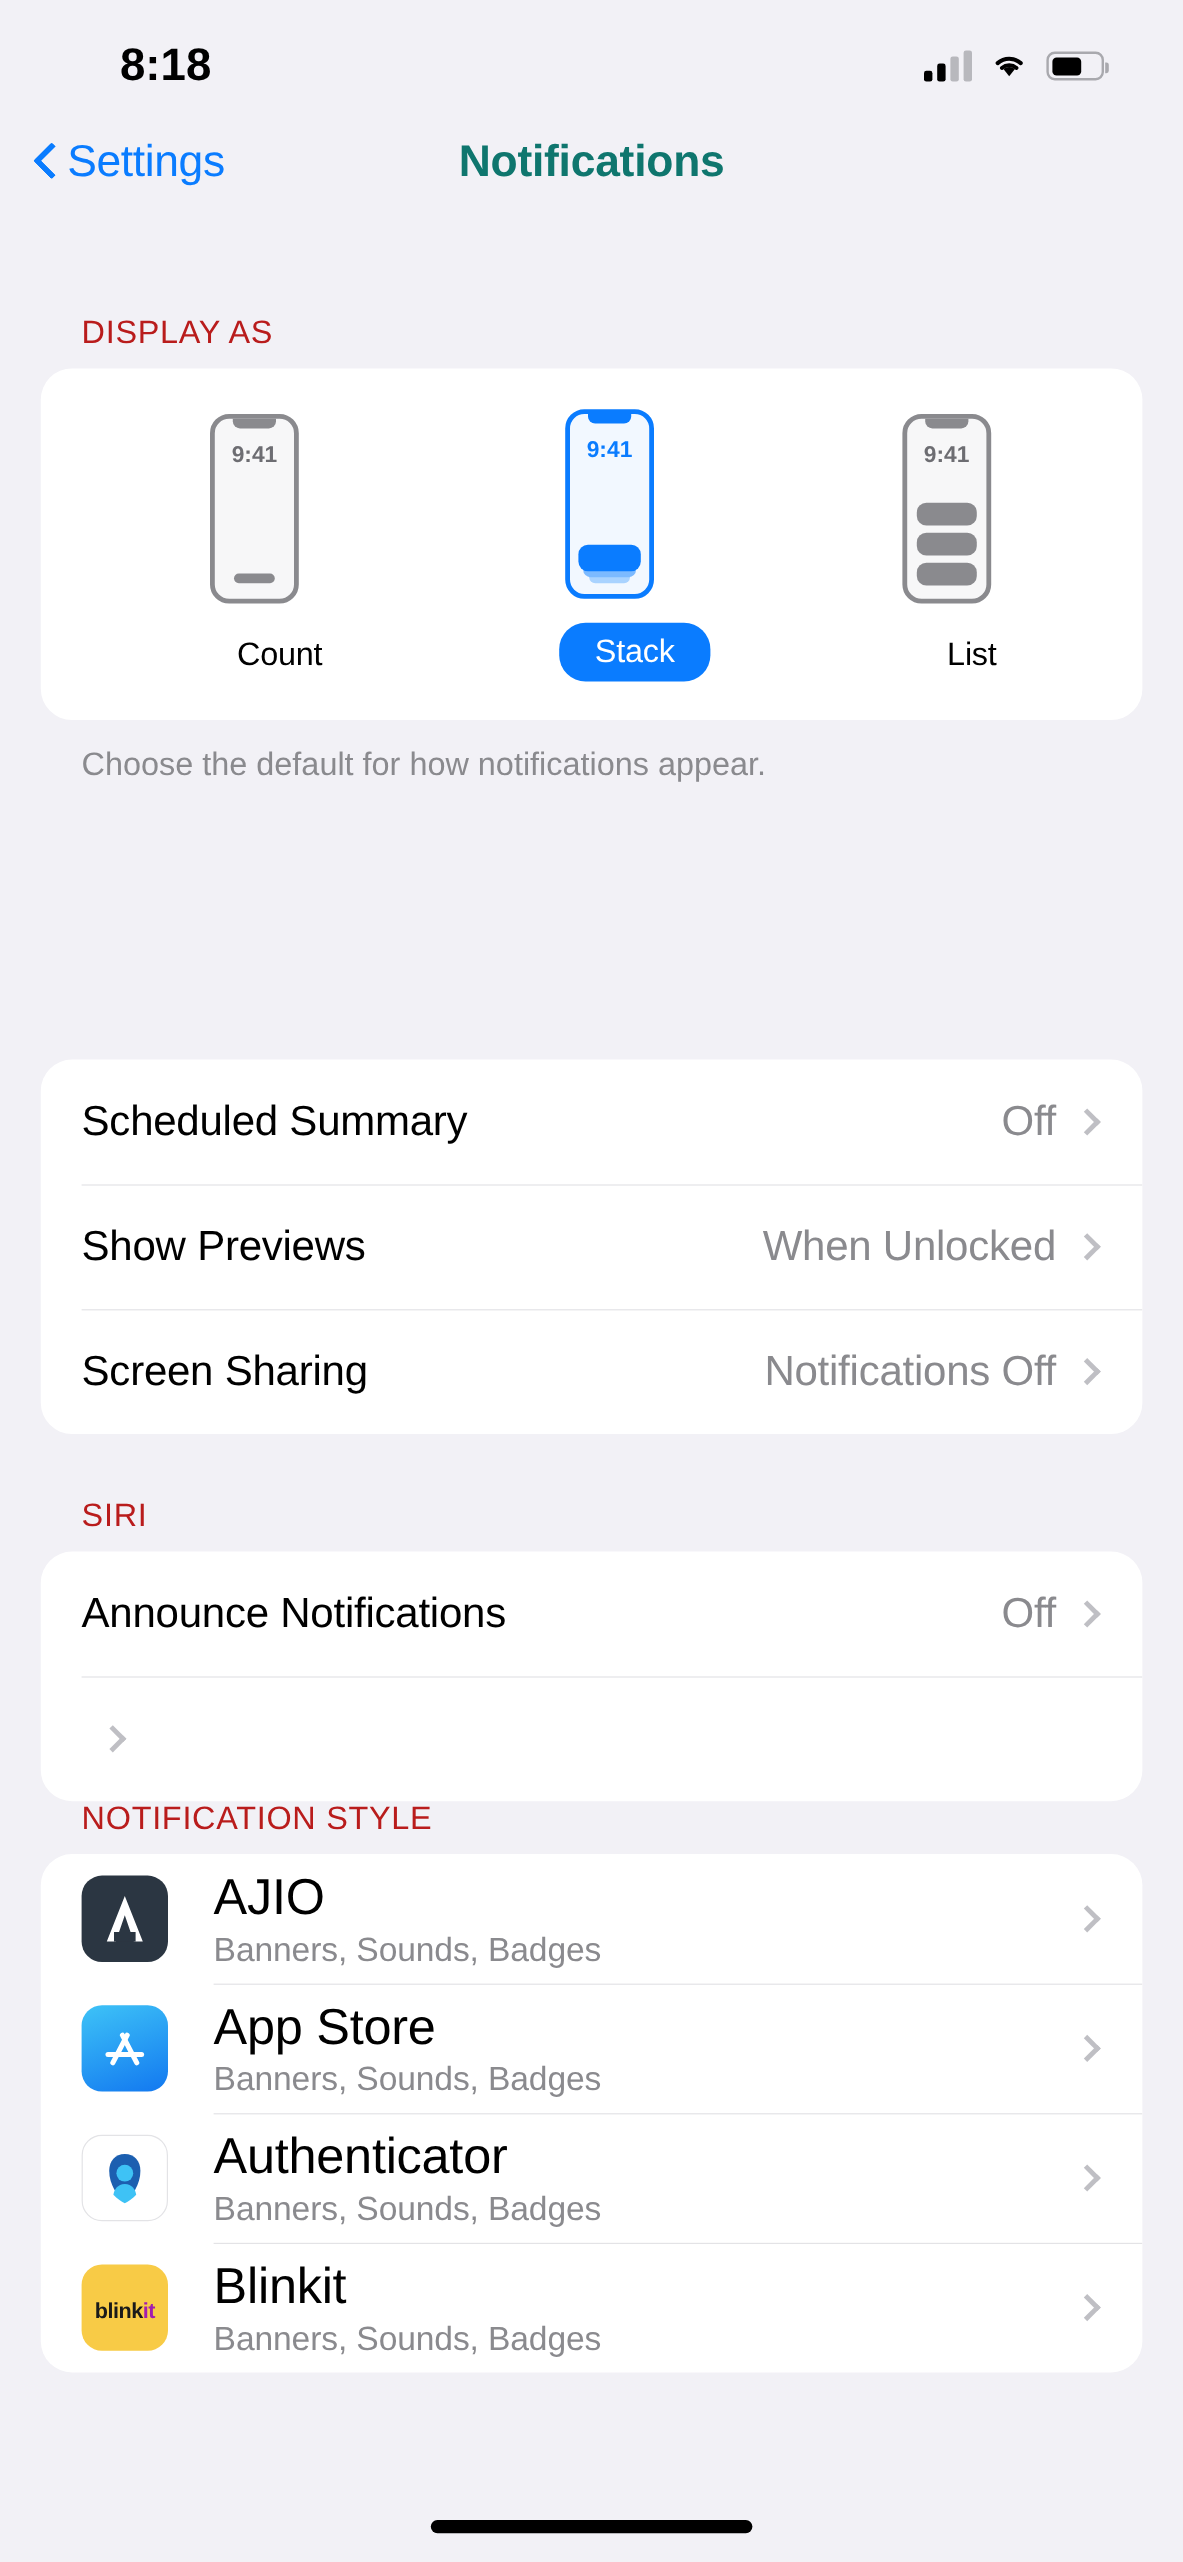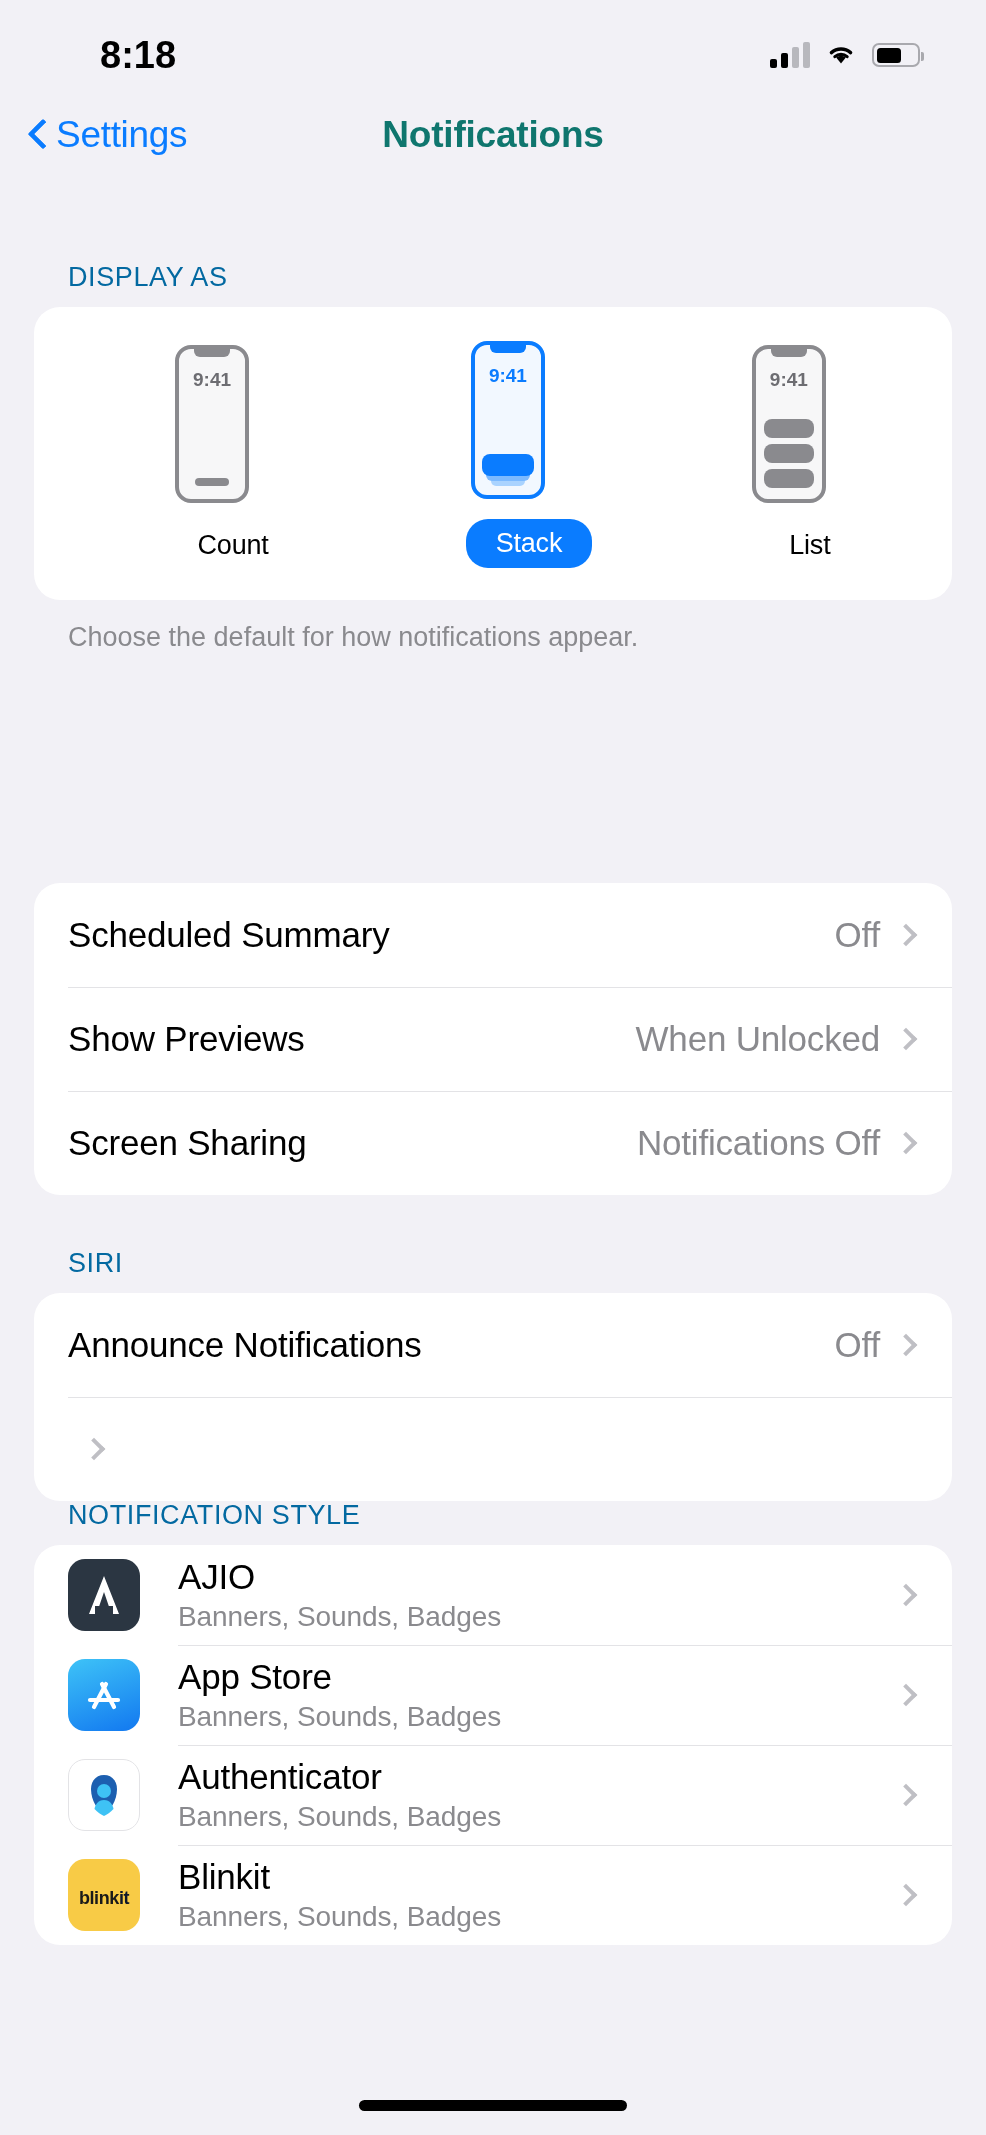--- a/index.html
+++ b/index.html
@@ -66,21 +66,21 @@
   .nav-back-label { font-size: 37px; letter-spacing: -0.3px; }
   .nav-title {
     position: absolute; left: 0; right: 0; top: 0; height: 78px;
     display: flex; align-items: center; justify-content: center;
     font-size: 37px; font-weight: bold; color: #0f766e;
     letter-spacing: -0.2px;
   }
 
   
   .section-header {
-    font-size: 27px; color: #0369a1; letter-spacing: 0.6px;
+    font-size: 27px; color: #b91c1c; letter-spacing: 0.6px;
     padding: 0 0 14px 68px; text-transform: uppercase;
   }
   .card {
     margin: 0 34px; background: #fff; border-radius: 26px; overflow: hidden;
   }
   .footnote {
     font-size: 27px; color: #8a8a8e; padding: 20px 68px 0 68px; line-height: 1.3;
   }
 
   
@@ -160,29 +160,29 @@
   .app-row {
     display: flex; align-items: center; min-height: 100px;
     padding: 12px 26px 12px 34px; position: relative; cursor: pointer;
   }
   .app-row + .app-row::before {
     content:""; position:absolute; top:0; left: 144px; right: 0; height: 1px;
     background: #e3e3e6;
   }
   .app-icon { width: 72px; height: 72px; border-radius: 17px; flex: none; margin-right: 38px; position: relative; overflow: hidden; }
   .app-text { flex: 1; display: flex; flex-direction: column; gap: 4px; }
-  .app-name { font-size: 35px; color: #000; letter-spacing: -0.2px; }
+  .app-name { font-size: 42px; color: #000; letter-spacing: -0.2px; }
   .app-sub { font-size: 28px; color: #8a8a8e; letter-spacing: -0.1px; }
 
   .ic-ajio { background: #2b3642; display:flex; align-items:center; justify-content:center; }
   .ic-appstore { background: linear-gradient(160deg, #3ec3f7 0%, #1278f0 100%); display:flex; align-items:center; justify-content:center; }
   .ic-auth { background: #fff; border: 1px solid #e3e3e6; display:flex; align-items:center; justify-content:center; }
   .ic-blinkit { background: #f8cb46; display:flex; align-items:flex-end; justify-content:center; }
   .blinkit-txt { font-size: 18px; font-weight: bold; color: #1a1a1a; padding-bottom: 22px; letter-spacing: -0.4px; }
-  .blinkit-txt em { color: #0f172a; font-style: normal; }
+  .blinkit-txt em { color: #a21caf; font-style: normal; }
 
   
   .home-indicator {
     position: absolute; bottom: 24px; left: 50%; transform: translateX(-50%);
     width: 268px; height: 11px; background: #000; border-radius: 6px;
   }
 </style>
 </head>
 <body>
 

